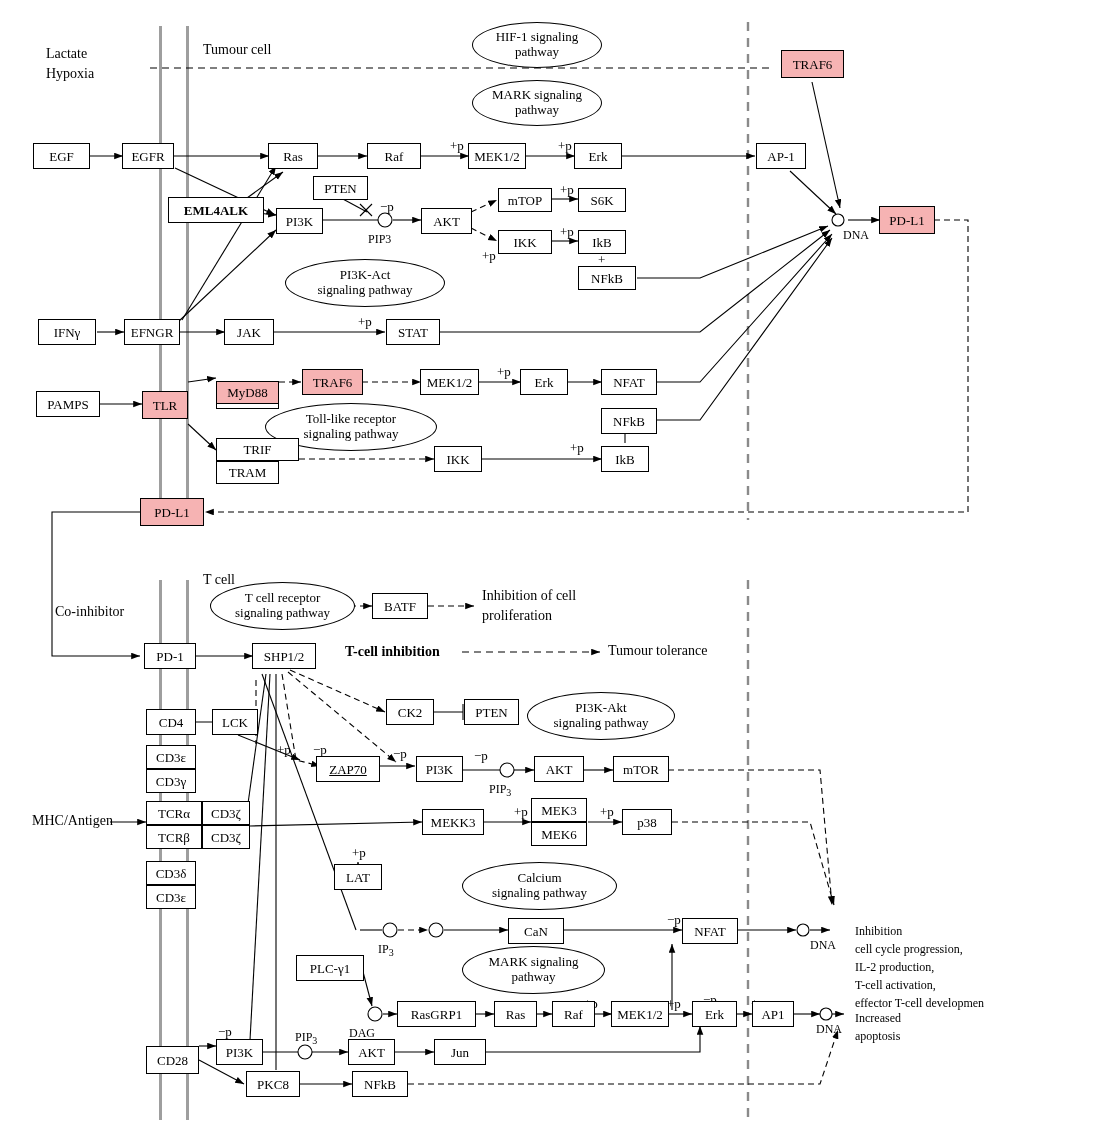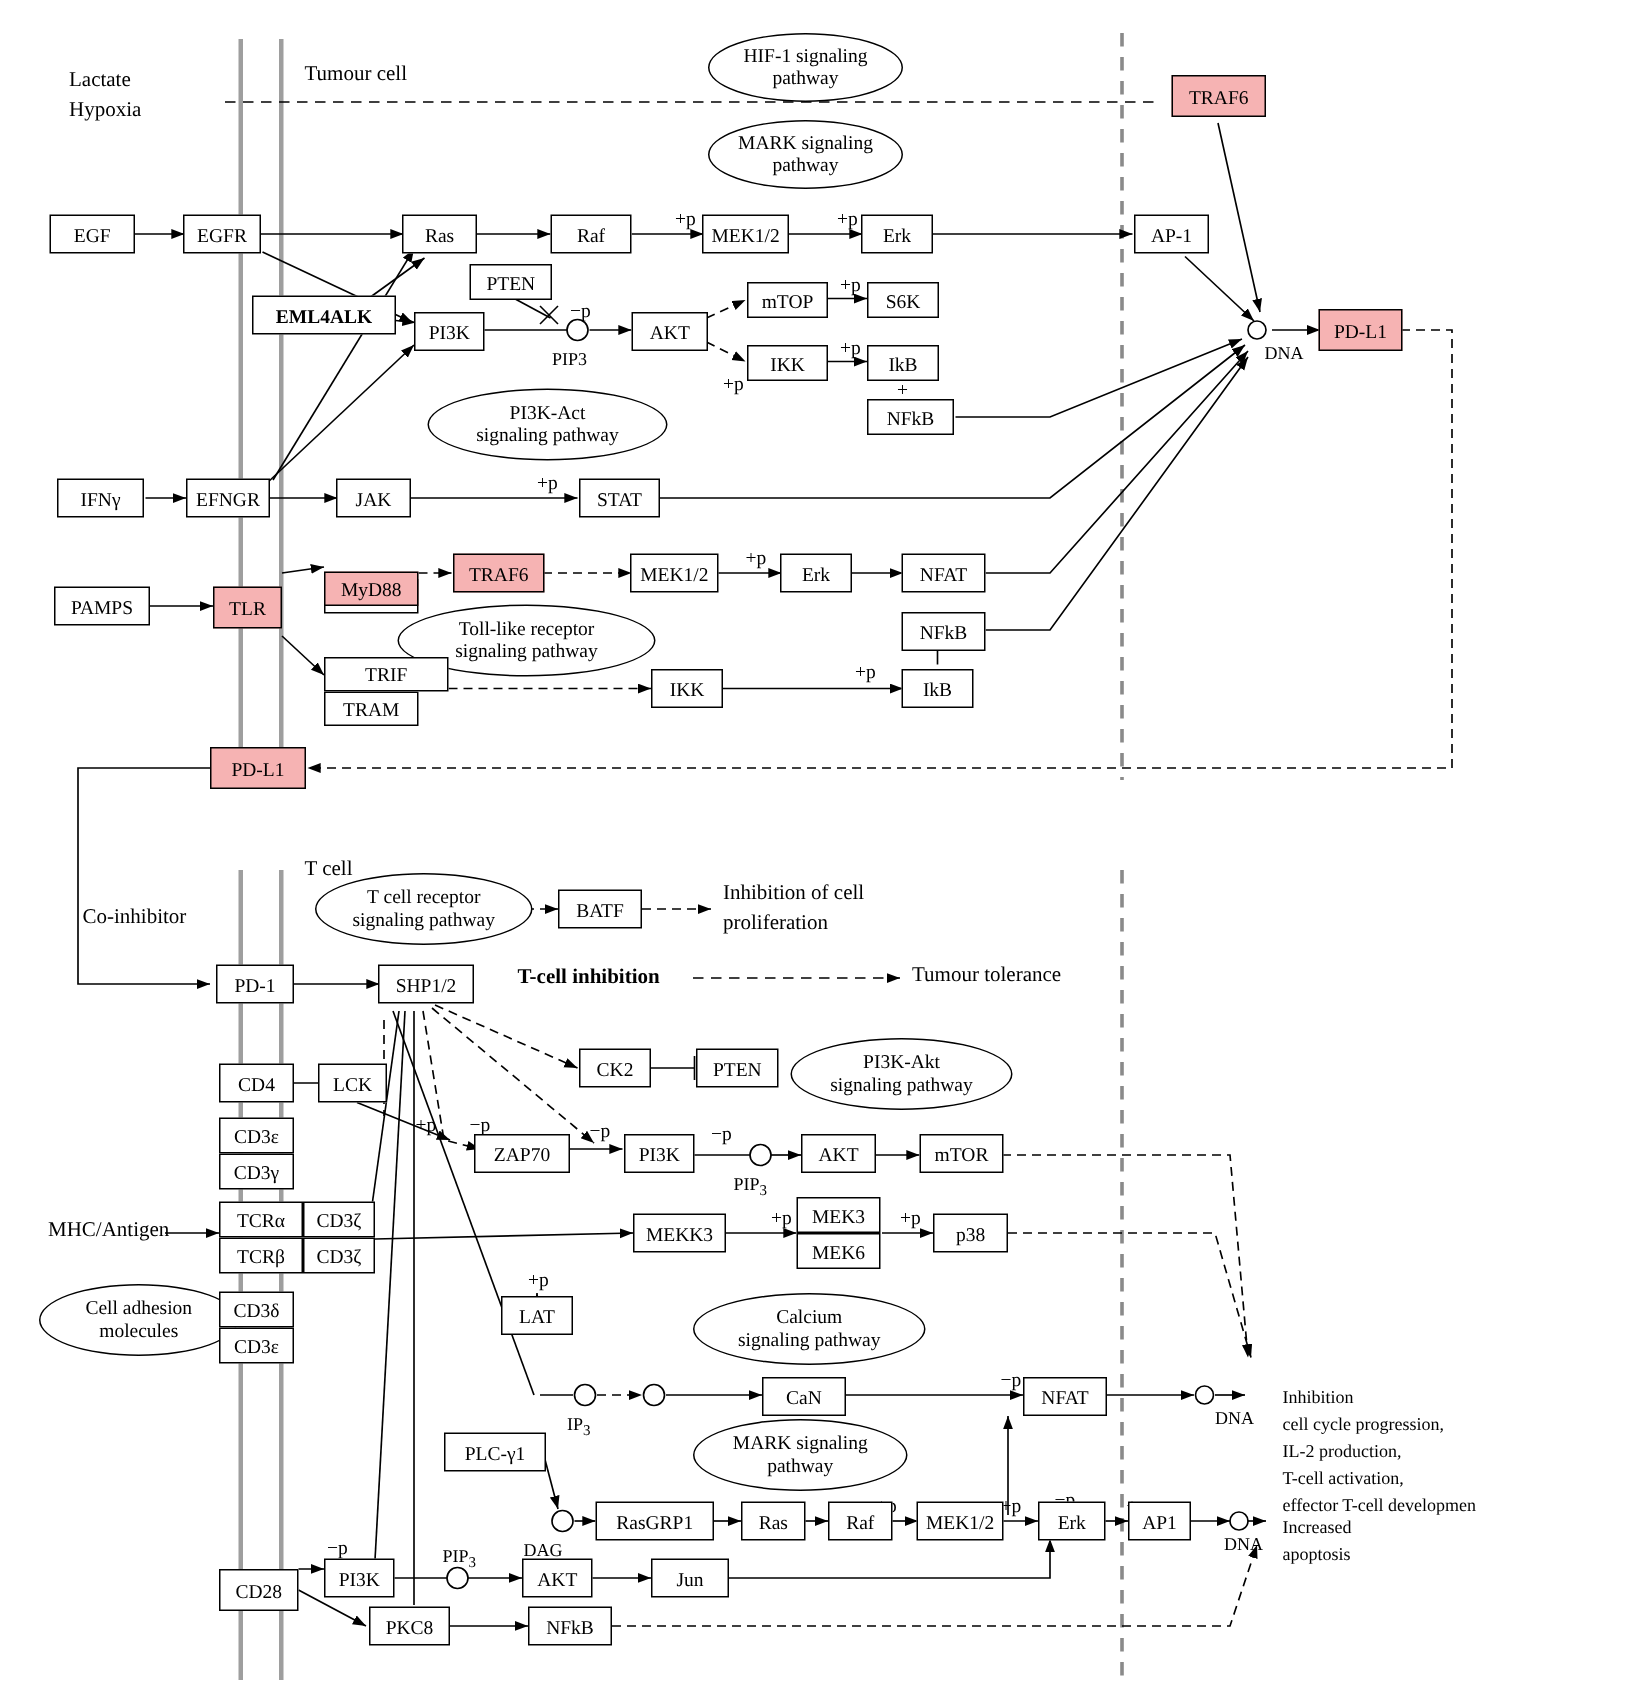--- a/index.html
+++ b/index.html
@@ -292,24 +292,20 @@
     <span>signaling pathway</span>
   </div>
   <div class="oval" style="left:210px;top:582px;width:145px;height:48px;">
     <span>T cell receptor</span>
     <span>signaling pathway</span>
   </div>
   <div class="oval" style="left:527px;top:692px;width:148px;height:48px;">
     <span>PI3K-Akt</span>
     <span>signaling pathway</span>
   </div>
-  <div class="oval" style="left:26px;top:856px;width:133px;height:48px;">
-    <span>Cell adhesion</span>
-    <span>molecules</span>
-  </div>
   <div class="oval" style="left:462px;top:862px;width:155px;height:48px;">
     <span>Calcium</span>
     <span>signaling pathway</span>
   </div>
   <div class="oval" style="left:462px;top:946px;width:143px;height:48px;">
     <span>MARK signaling</span>
     <span>pathway</span>
   </div>
 
   <div class="node" style="left:33px;top:143px;width:57px;height:26px;">EGF</div>
@@ -354,21 +350,21 @@
 
   <div class="node" style="left:144px;top:643px;width:52px;height:26px;">PD-1</div>
   <div class="node" style="left:372px;top:593px;width:56px;height:26px;">BATF</div>
   <div class="node" style="left:252px;top:643px;width:64px;height:26px;">SHP1/2</div>
   <div class="node" style="left:146px;top:709px;width:50px;height:26px;">CD4</div>
   <div class="node" style="left:212px;top:709px;width:46px;height:26px;">LCK</div>
   <div class="node" style="left:386px;top:699px;width:48px;height:26px;">CK2</div>
   <div class="node" style="left:464px;top:699px;width:55px;height:26px;">PTEN</div>
   <div class="node" style="left:146px;top:745px;width:50px;height:24px;">CD3ε</div>
   <div class="node" style="left:146px;top:769px;width:50px;height:24px;">CD3γ</div>
-  <div class="node" style="left:316px;top:756px;width:64px;height:26px;">ZAP70</div>
+  <div class="node" style="left:316px;top:756px;width:64px;height:26px;text-decoration:underline;">ZAP70</div>
   <div class="node" style="left:416px;top:756px;width:47px;height:26px;">PI3K</div>
   <div class="node" style="left:534px;top:756px;width:50px;height:26px;">AKT</div>
   <div class="node" style="left:613px;top:756px;width:56px;height:26px;">mTOR</div>
   <div class="node" style="left:146px;top:801px;width:56px;height:24px;">TCRα</div>
   <div class="node" style="left:146px;top:825px;width:56px;height:24px;">TCRβ</div>
   <div class="node" style="left:202px;top:801px;width:48px;height:24px;">CD3ζ</div>
   <div class="node" style="left:202px;top:825px;width:48px;height:24px;">CD3ζ</div>
   <div class="node" style="left:422px;top:809px;width:62px;height:26px;">MEKK3</div>
   <div class="node" style="left:531px;top:798px;width:56px;height:24px;">MEK3</div>
   <div class="node" style="left:531px;top:822px;width:56px;height:24px;">MEK6</div>

